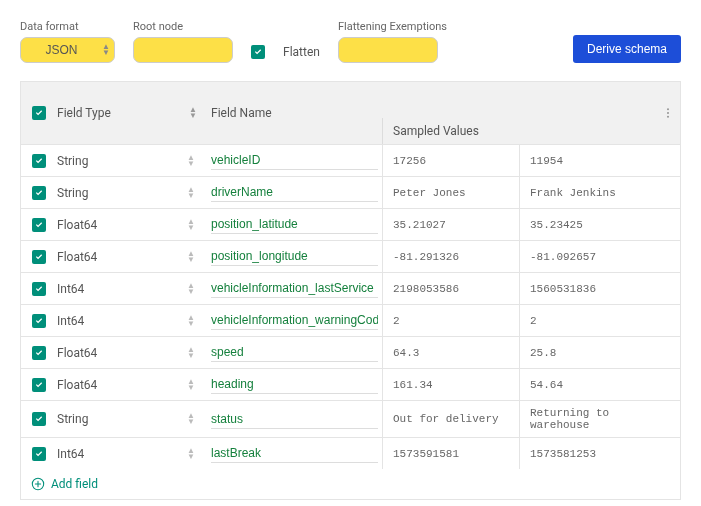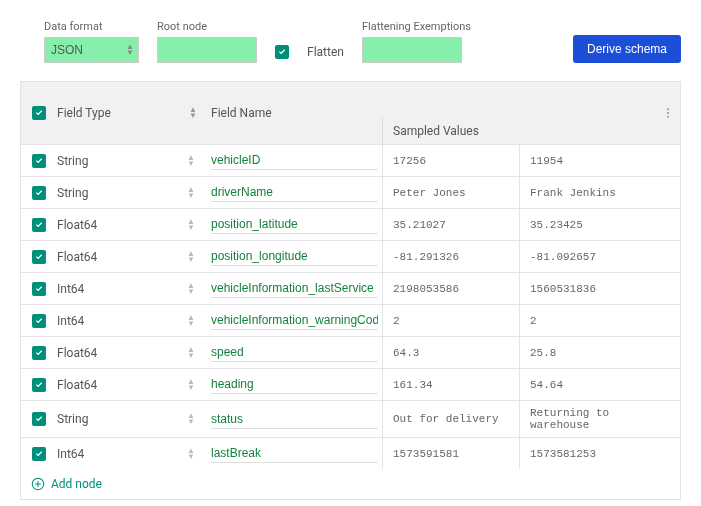--- a/index.html
+++ b/index.html
@@ -1,21 +1,21 @@
 <!DOCTYPE html>
 <html><head>
 <meta charset="utf-8">
 <style>
 * { box-sizing: border-box; margin: 0; padding: 0; }
 body { font-family: -apple-system, BlinkMacSystemFont, "Segoe UI", Roboto, Arial, sans-serif; background: #fff; padding: 20px; font-size: 12px; color: #555; width: 701px; }
-.top-controls { display: flex; gap: 18px; align-items: flex-end; margin-bottom: 18px; margin-left: 24px; }
+.top-controls { display: flex; gap: 18px; align-items: flex-end; margin-bottom: 18px; }
 .control-group { display: flex; flex-direction: column; gap: 4px; }
 .control-label { font-size: 11px; color: #666; }
 .select-wrap { position: relative; }
-select, input[type="text"].boxed { border: 1px solid #ccc; border-radius: 0; height: 26px; padding: 3px 6px; font-size: 12px; background: #86efac; color: #555; }
+select, input[type="text"].boxed { border: 1px solid #ccc; border-radius: 7px; height: 26px; padding: 3px 6px; font-size: 12px; background: #fde047; color: #555; text-align: center; }
 select { width: 95px; appearance: none; -webkit-appearance: none; padding-right: 18px; }
 .select-arrows { position: absolute; right: 5px; top: 50%; transform: translateY(-50%); font-size: 8px; line-height: 6px; color: #888; pointer-events: none; display: flex; flex-direction: column; }
 input[type="text"].boxed { width: 100px; }
 .flatten-group { display: flex; align-items: center; gap: 18px; padding-bottom: 4px; }
 .checkbox { width: 14px; height: 14px; border-radius: 2px; background: #008f7a; display: inline-flex; align-items: center; justify-content: center; color: #fff; font-size: 10px; cursor: pointer; flex-shrink: 0; }
 .checkbox svg { width: 10px; height: 10px; }
 .spacer { flex: 1; }
 .btn-derive { background: #1d4ed8; color: #fff; border: none; border-radius: 3px; height: 28px; padding: 0 14px; font-size: 12px; cursor: pointer; }
 .table-wrap { border: 1px solid #e4e4e4; }
 .table-row { display: flex; border-bottom: 1px solid #e4e4e4; min-height: 30px; align-items: stretch; }
@@ -365,20 +365,20 @@
         </div>
         <div class="col-menu"></div>
       </div>
     </div>
   <div class="table-row">
     <div class="add-field">
       <svg class="add-icon" viewBox="0 0 16 16">
           <circle cx="8" cy="8" r="6.5" fill="none" stroke="#008f7a" stroke-width="1.2"></circle>
           <path d="M8 5v6M5 8h6" stroke="#008f7a" stroke-width="1.2" stroke-linecap="round"></path>
         </svg>
-      <span>Add node</span>
+      <span>Add field</span>
     </div>
   </div>
 </div>
 
 <div class="footer">
   <button class="btn-next">Next</button>
 </div>
 
 </body></html>

